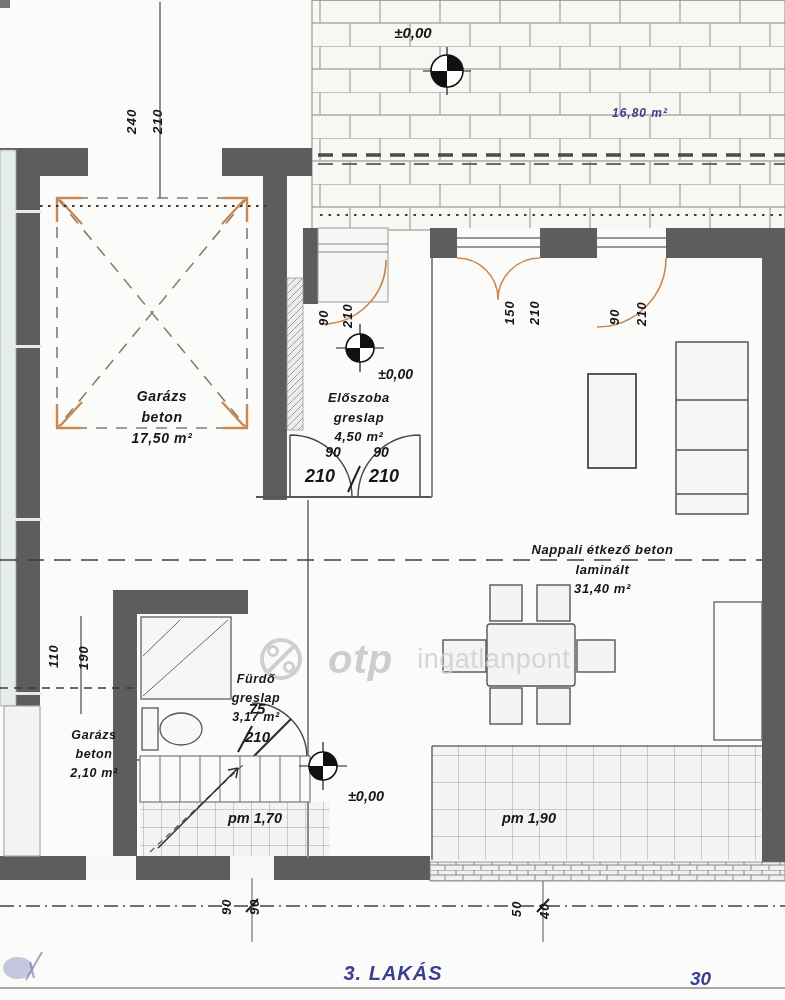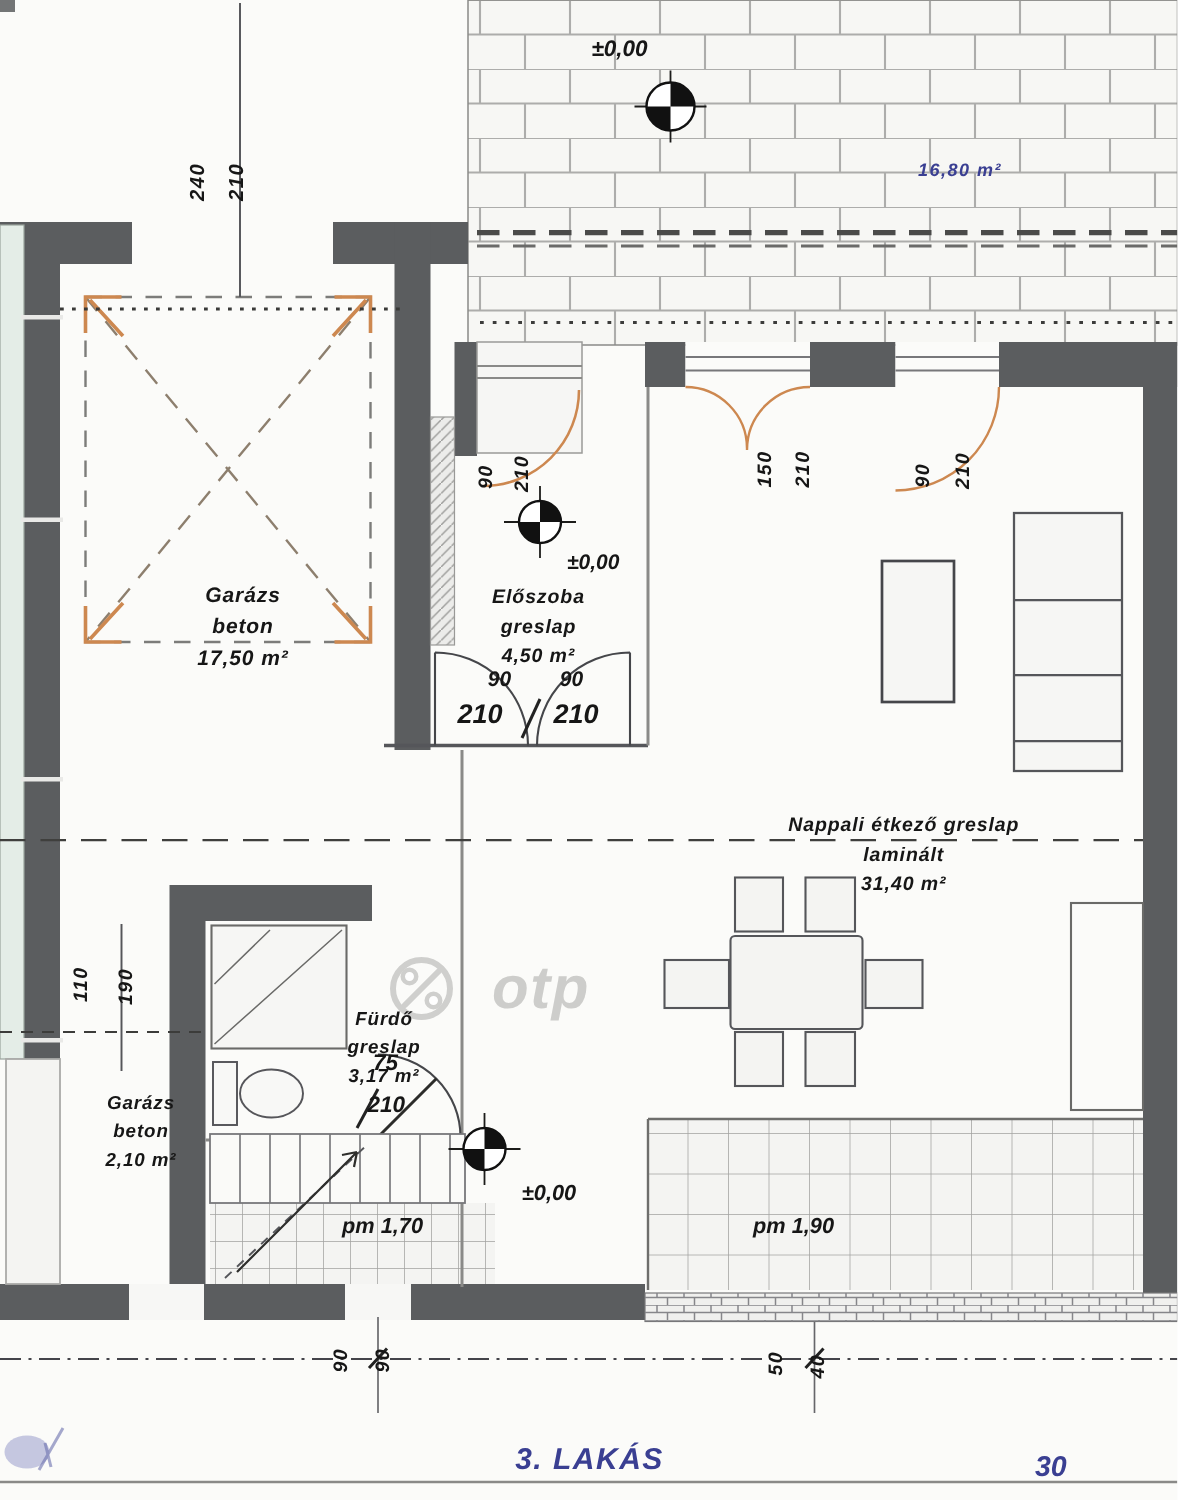--- a/index.html
+++ b/index.html
@@ -208,20 +208,21 @@
 </svg>
 
 <div class="wm">
   <svg width="46" height="46" viewBox="0 0 46 46">
     <circle cx="23" cy="23" r="19" fill="none" stroke="#c8c8c6" stroke-width="4"></circle>
     <path d="M12 34L34 12" stroke="#c8c8c6" stroke-width="4" stroke-linecap="round"></path>
     <circle cx="15" cy="15" r="4.5" fill="#fff" stroke="#c8c8c6" stroke-width="3"></circle>
     <circle cx="31" cy="31" r="4.5" fill="#fff" stroke="#c8c8c6" stroke-width="3"></circle>
   </svg>
   <span class="wm-otp">otp</span>
+  <span class="wm-ing">ingatlanpont</span>
 </div>
 
 <div class="t ctr" style="left:378px;top:24px;width:70px;font-size:15px;">±0,00</div>
 <div class="t ctr blue" style="left:570px;top:106px;width:140px;font-size:12px;letter-spacing:1px;">16,80 m²</div>
 
 <div class="t vt" style="left:124px;top:90px;height:62px;font-size:13.5px;">240</div>
 <div class="t vt" style="left:150px;top:90px;height:62px;font-size:13.5px;">210</div>
 
 <div class="t ctr room" style="left:92px;top:386px;width:140px;font-size:14px;">
   <div>Garázs</div>
@@ -243,21 +244,21 @@
 <div class="t" style="left:366px;top:444px;width:30px;font-size:14px;text-align:center;">90</div>
 <div class="t" style="left:294px;top:466px;width:52px;font-size:18px;text-align:center;">210</div>
 <div class="t" style="left:358px;top:466px;width:52px;font-size:18px;text-align:center;">210</div>
 
 <div class="t vt" style="left:502px;top:286px;height:54px;font-size:13px;">150</div>
 <div class="t vt" style="left:527px;top:286px;height:54px;font-size:13px;">210</div>
 <div class="t vt" style="left:607px;top:294px;height:46px;font-size:13px;">90</div>
 <div class="t vt" style="left:634px;top:286px;height:56px;font-size:13px;">210</div>
 
 <div class="t ctr room" style="left:490px;top:540px;width:225px;font-size:13px;">
-  <div>Nappali étkező greslap</div>
+  <div>Nappali étkező beton</div>
   <div>laminált</div>
   <div>31,40 m²</div>
 </div>
 
 <div class="t vt" style="left:46px;top:628px;height:56px;font-size:13px;">110</div>
 <div class="t vt" style="left:76px;top:630px;height:56px;font-size:13px;">190</div>
 
 <div class="t ctr room" style="left:198px;top:646px;width:116px;font-size:12.5px;margin-top:24px;">
   <div>Fürdő</div>
   <div>greslap</div>

